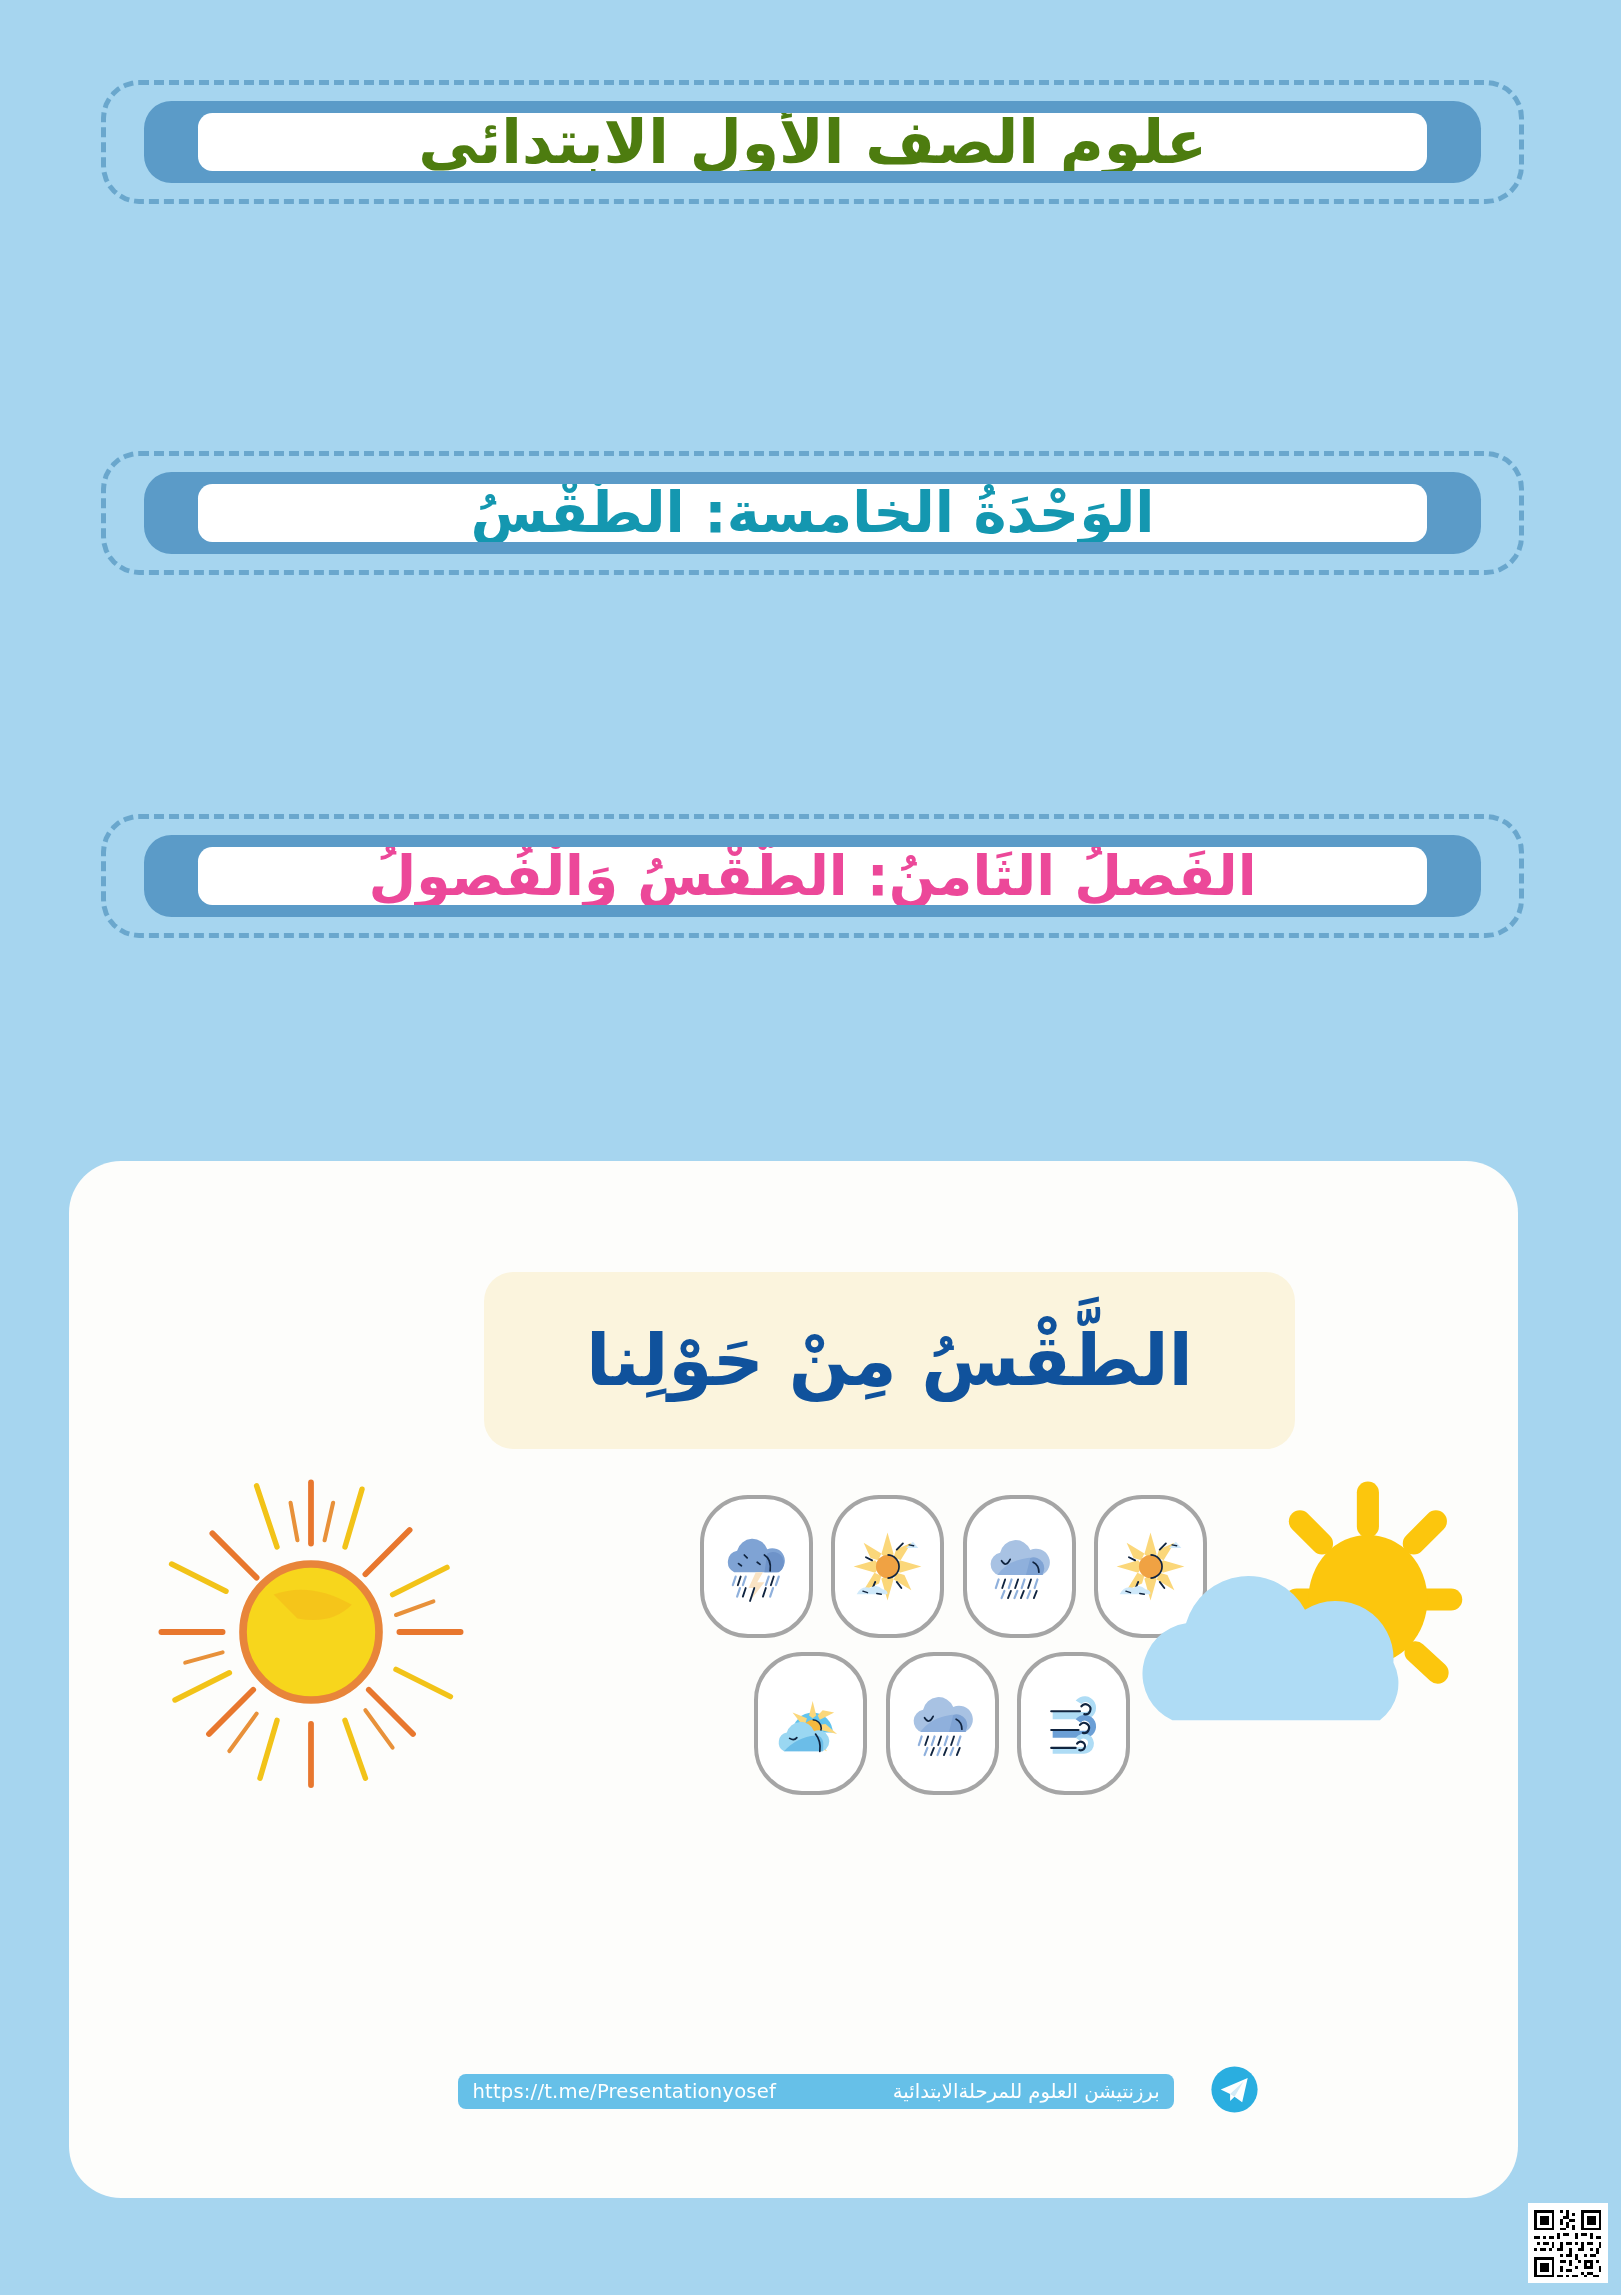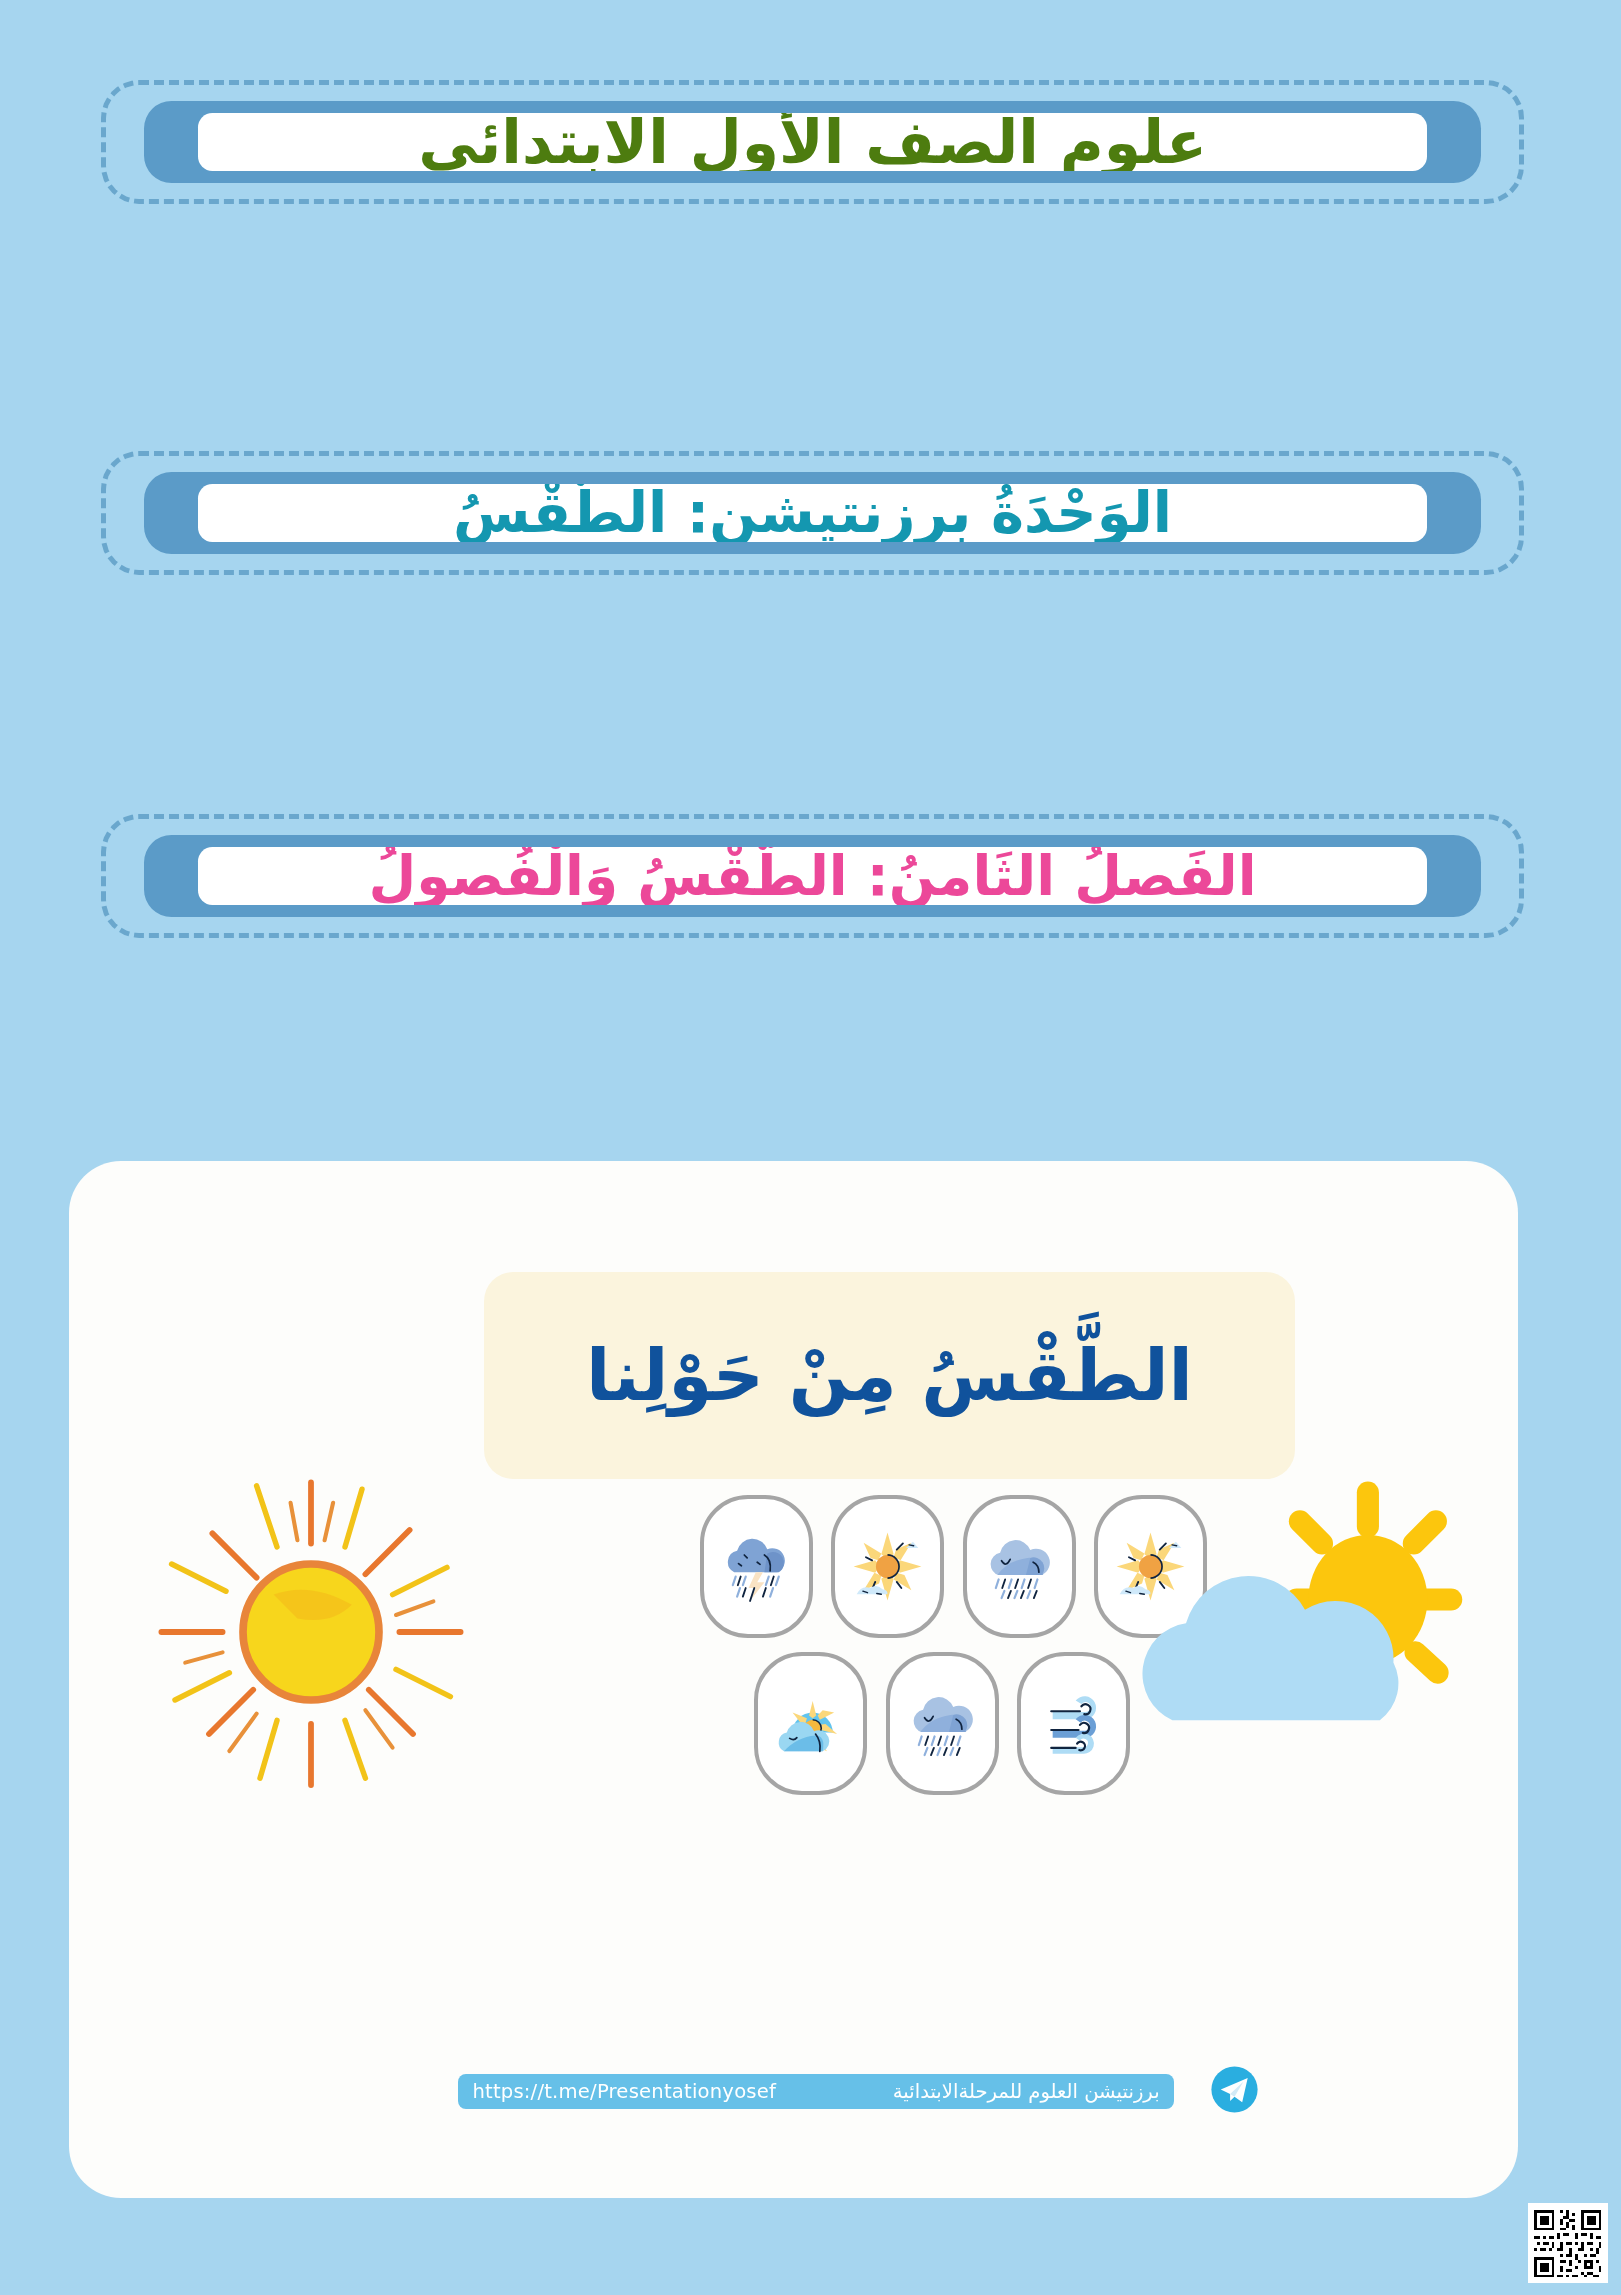--- a/index.html
+++ b/index.html
@@ -75,21 +75,21 @@
     background: #fdfdfb;
     border-radius: 52px;
   }
 
   
   #title-pill {
     position: absolute;
     left: 415px;
     top: 111px;
     width: 811px;
-    height: 207px;
+    height: 177px;
     background: #fbf4dd;
     border-radius: 29px;
     display: flex;
     align-items: center;
     justify-content: center;
   }
   #title-pill .title-text {
     font-size: 71px;
     font-weight: bold;
     color: #10529c;
@@ -198,21 +198,21 @@
   <div class="banner-mid">
     <div class="banner-inner">
       <div class="banner-text">علوم الصف الأول الابتدائي</div>
     </div>
   </div>
 </div>
 
 <div class="banner" id="banner2">
   <div class="banner-mid">
     <div class="banner-inner">
-      <div class="banner-text">الوَحْدَةُ برزنتيشن: الطَّقْسُ</div>
+      <div class="banner-text">الوَحْدَةُ الخامسة: الطَّقْسُ</div>
     </div>
   </div>
 </div>
 
 <div class="banner" id="banner3">
   <div class="banner-mid">
     <div class="banner-inner">
       <div class="banner-text">الفَصلُ الثَامنُ: الطَّقْسُ وَالْفُصولُ</div>
     </div>
   </div>

